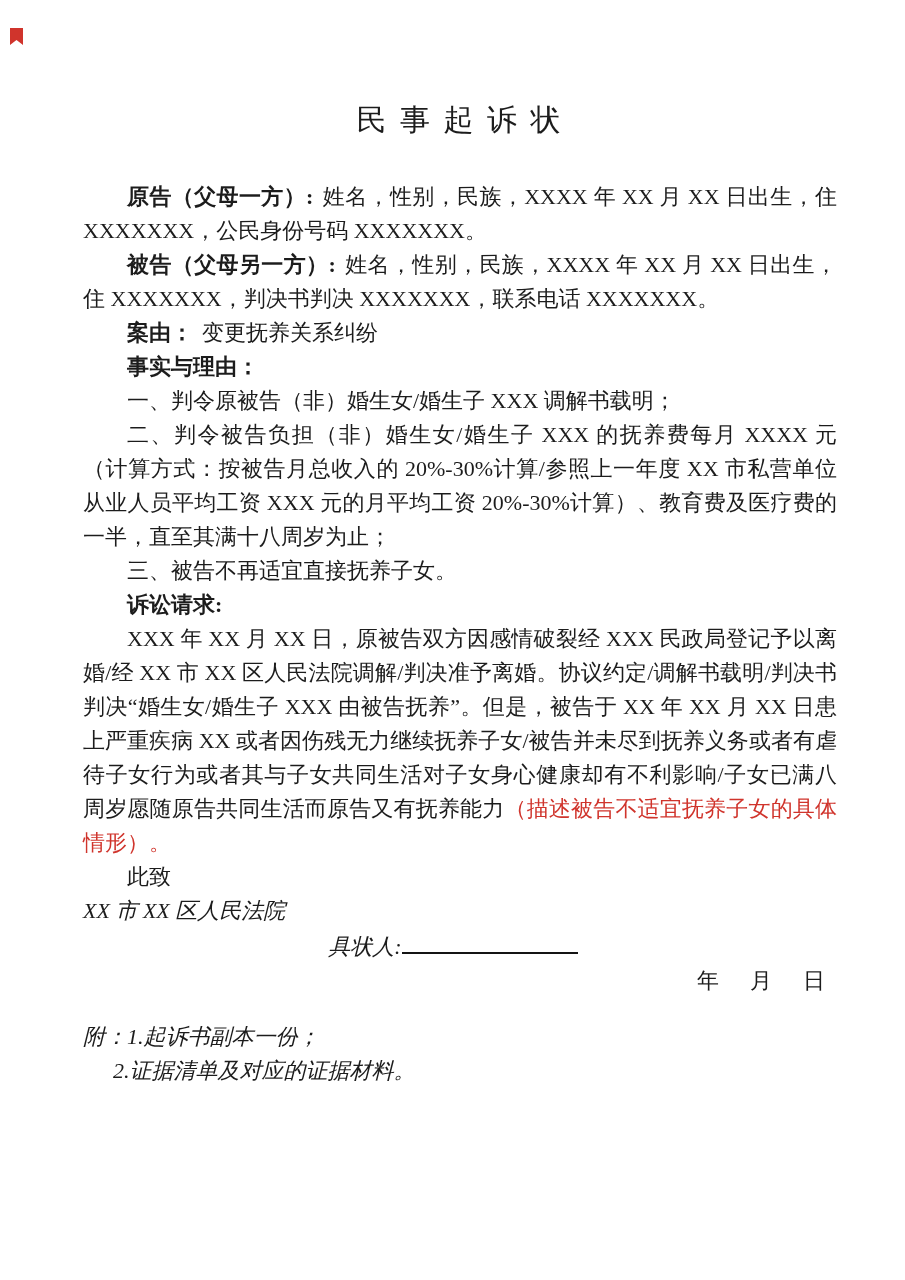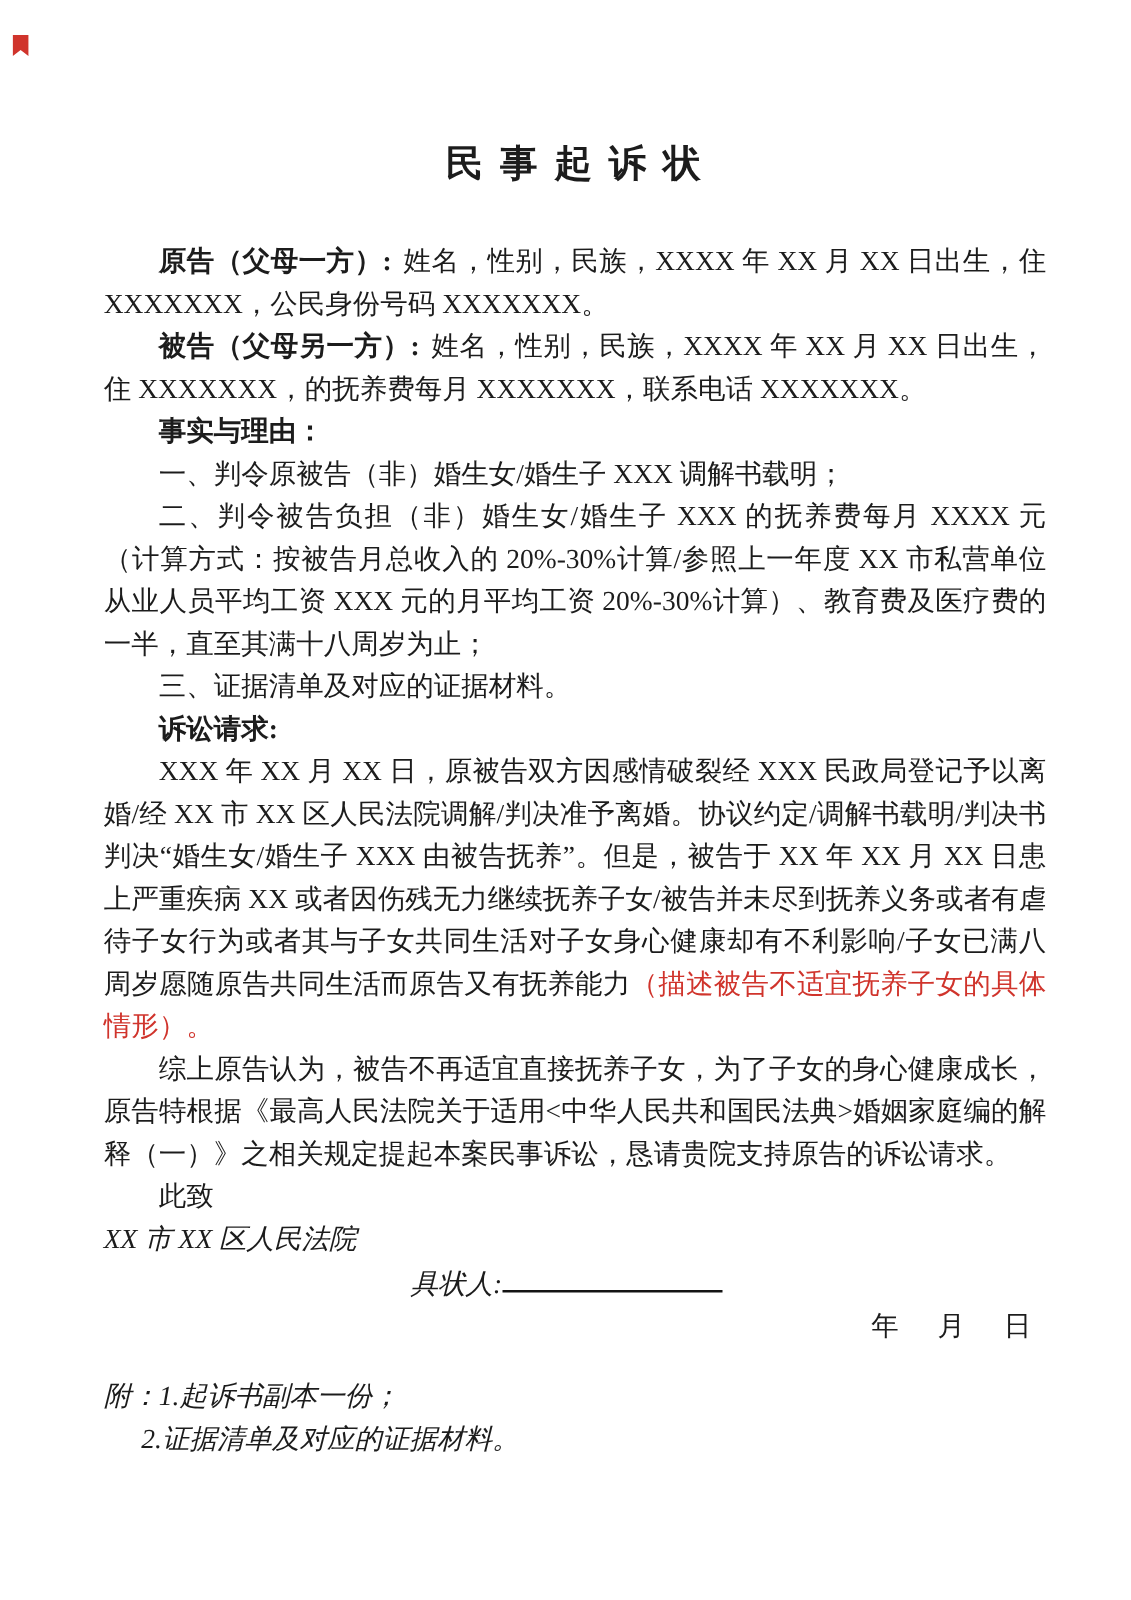--- a/index.html
+++ b/index.html
@@ -14,23 +14,23 @@
   .page { padding: 0 68px 0 83px; }
 
   .corner-mark {
     position: absolute; left: 10px; top: 28px;
     width: 13px; height: 17px;
     background: #d0342c;
     clip-path: polygon(0 0, 100% 0, 100% 100%, 50% 70%, 0 100%);
   }
 
   .title {
-    margin: 16px; padding-top: 96px;
+    margin: 4px; padding-top: 96px;
     text-align: center;
-    font-size: 30px; font-weight: 700;
+    font-size: 30px; font-weight: 400;
     letter-spacing: 3px;
     line-height: 40px;
     white-space: pre;
   }
 
   .doc-body {
     margin-top: 40px;
     font-size: 22px;
     line-height: 34px;
     text-align: justify;
@@ -69,34 +69,34 @@
 <div class="page">
 
   <div class="corner-mark"></div>
 
   <h1 class="title">民 事 起 诉 状</h1>
 
   <div class="doc-body">
 
     <p><span class="bold label-gap">原告（父母一方）:</span><span>姓名，性别，民族，XXXX 年 XX 月 XX 日出生，住 XXXXXXX，公民身份号码 XXXXXXX。</span></p>
 
-    <p><span class="bold label-gap">被告（父母另一方）:</span><span>姓名，性别，民族，XXXX 年 XX 月 XX 日出生，住 XXXXXXX，的抚养费每月 XXXXXXX，联系电话 XXXXXXX。</span></p>
+    <p><span class="bold label-gap">被告（父母另一方）:</span><span>姓名，性别，民族，XXXX 年 XX 月 XX 日出生，住 XXXXXXX，判决书判决 XXXXXXX，联系电话 XXXXXXX。</span></p>
 
+    <p><span class="bold label-gap">案由：</span><span>变更抚养关系纠纷</span></p>
 
     <p class="bold">事实与理由：</p>
 
     <p>一、判令原被告（非）婚生女/婚生子 XXX 调解书载明；</p>
     <p>二、判令被告负担（非）婚生女/婚生子 XXX 的抚养费每月 XXXX 元（计算方式：按被告月总收入的 20%-30%计算/参照上一年度 XX 市私营单位从业人员平均工资 XXX 元的月平均工资 20%-30%计算）、教育费及医疗费的一半，直至其满十八周岁为止；</p>
-    <p>三、证据清单及对应的证据材料。</p>
+    <p>三、被告不再适宜直接抚养子女。</p>
 
     <p class="bold">诉讼请求:</p>
 
     <p><span>XXX 年 XX 月 XX 日，原被告双方因感情破裂经 XXX 民政局登记予以离婚/经 XX 市 XX 区人民法院调解/判决准予离婚。协议约定/调解书载明/判决书判决“婚生女/婚生子 XXX 由被告抚养”。但是，被告于 XX 年 XX 月 XX 日患上严重疾病 XX 或者因伤残无力继续抚养子女/被告并未尽到抚养义务或者有虐待子女行为或者其与子女共同生活对子女身心健康却有不利影响/子女已满八周岁愿随原告共同生活而原告又有抚养能力</span><span class="red">（描述被告不适宜抚养子女的具体情形）。</span></p>
 
-    <p>综上原告认为，被告不再适宜直接抚养子女，为了子女的身心健康成长，原告特根据《最高人民法院关于适用&lt;中华人民共和国民法典&gt;婚姻家庭编的解释（一）》之相关规定提起本案民事诉讼，恳请贵院支持原告的诉讼请求。</p>
 
     <p>此致</p>
 
     <p class="noindent">XX 市 XX 区人民法院</p>
 
     <p class="noindent sign-row"><span>具状人:</span><span class="sign-underline"></span></p>
 
     <div class="date-row">
       <span>年</span>
       <span>月</span>

